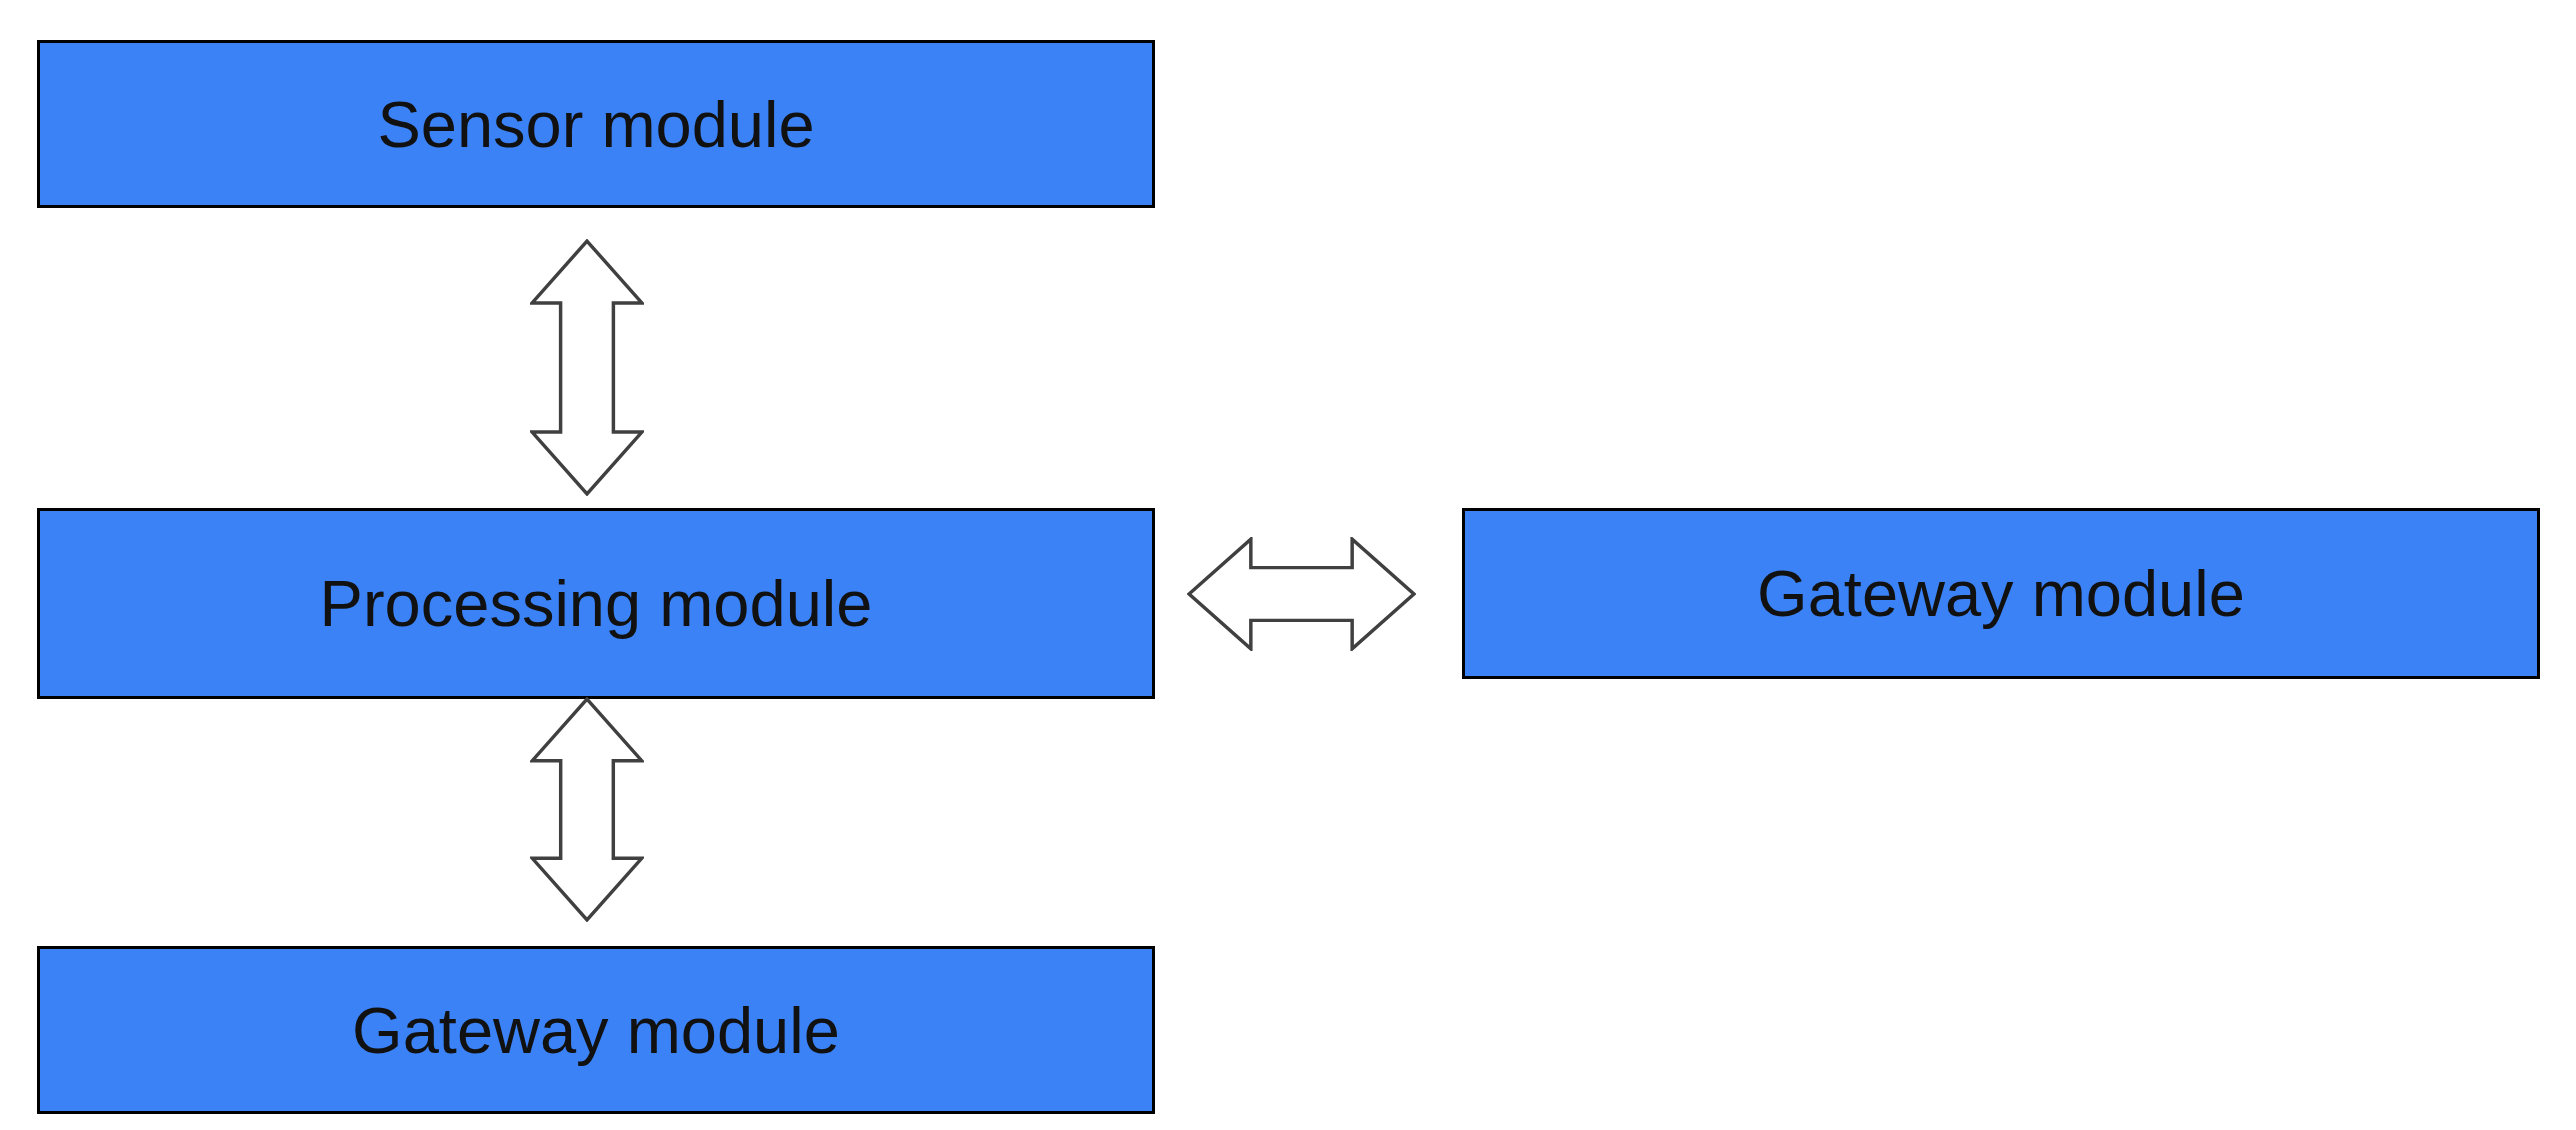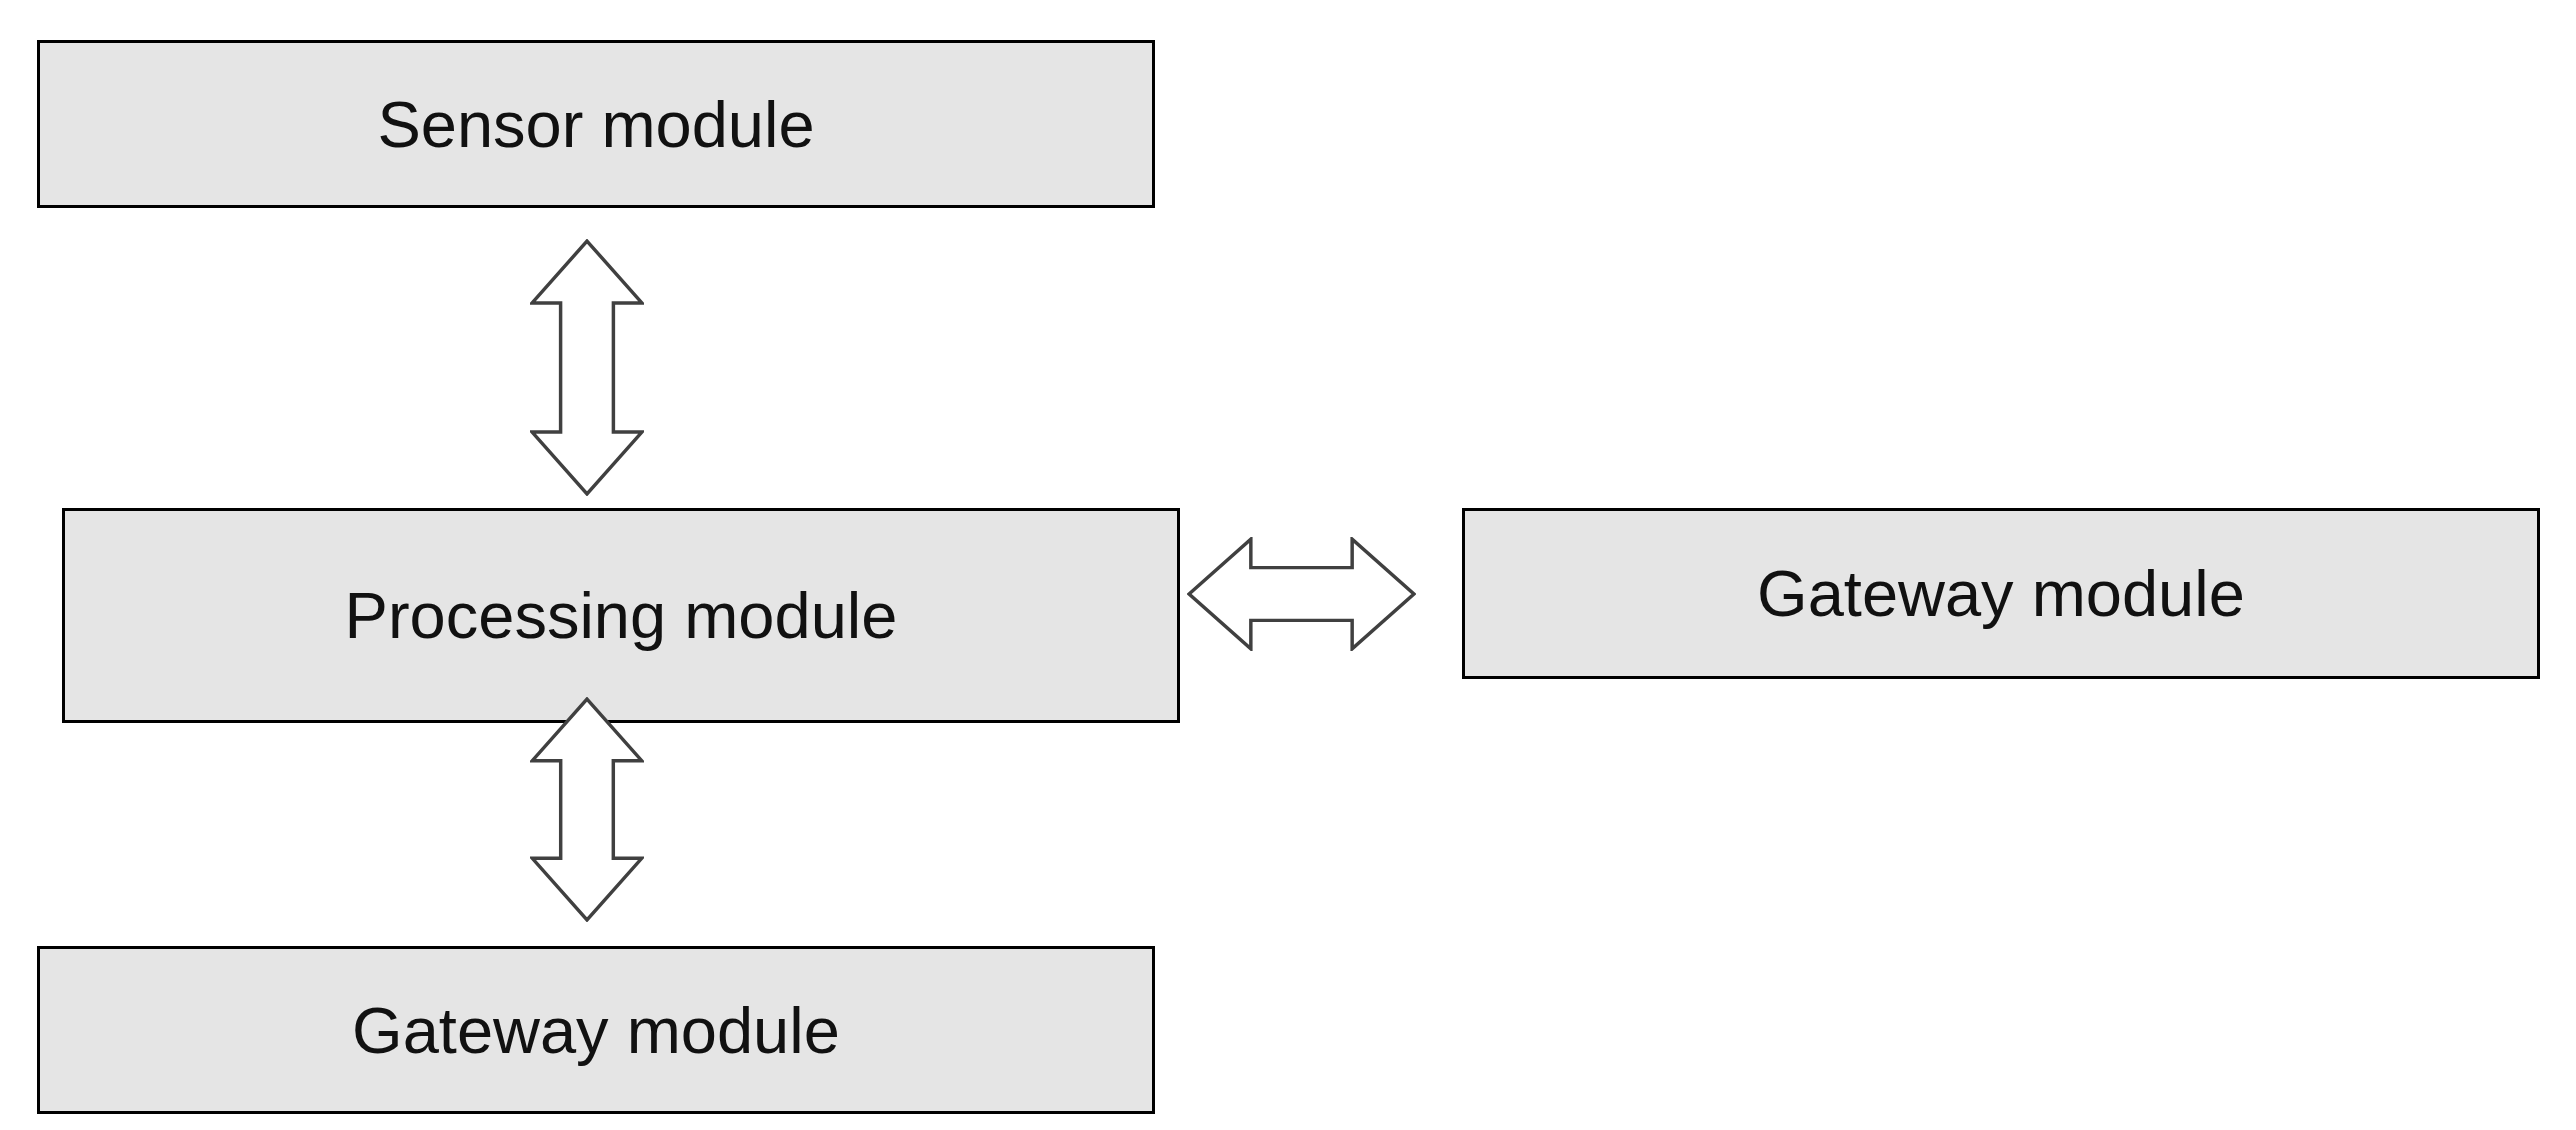--- a/index.html
+++ b/index.html
@@ -12,33 +12,33 @@
     width: 2576px;
     height: 1131px;
     background: #ffffff;
     font-family: "Liberation Sans", sans-serif;
     overflow: hidden;
   }
   .box {
     position: absolute;
     box-sizing: border-box;
     border: 3.5px solid #000000;
-    background: #e5e5e5;
+    background: #3b82f6;
     display: flex;
     align-items: center;
     justify-content: center;
   }
   .box-label {
     font-size: 65px;
     color: #111111;
     letter-spacing: 0px;
     white-space: nowrap;
   }
   .box-sensor     { left: 37px;   top: 40px;   width: 1118px; height: 168px; }
-  .box-processing { left: 37px;   top: 508px;  width: 1118px; height: 215px; margin-left: 25px; }
+  .box-processing { left: 37px;   top: 508px;  width: 1118px; height: 191px; }
   .box-gateway    { left: 1462px; top: 508px;  width: 1078px; height: 171px; }
   .box-database   { left: 37px;   top: 946px; width: 1118px; height: 168px; }
 
   .arrow {
     position: absolute;
     display: block;
   }
   .arrow polygon {
     fill: #ffffff;
     stroke: #404040;

